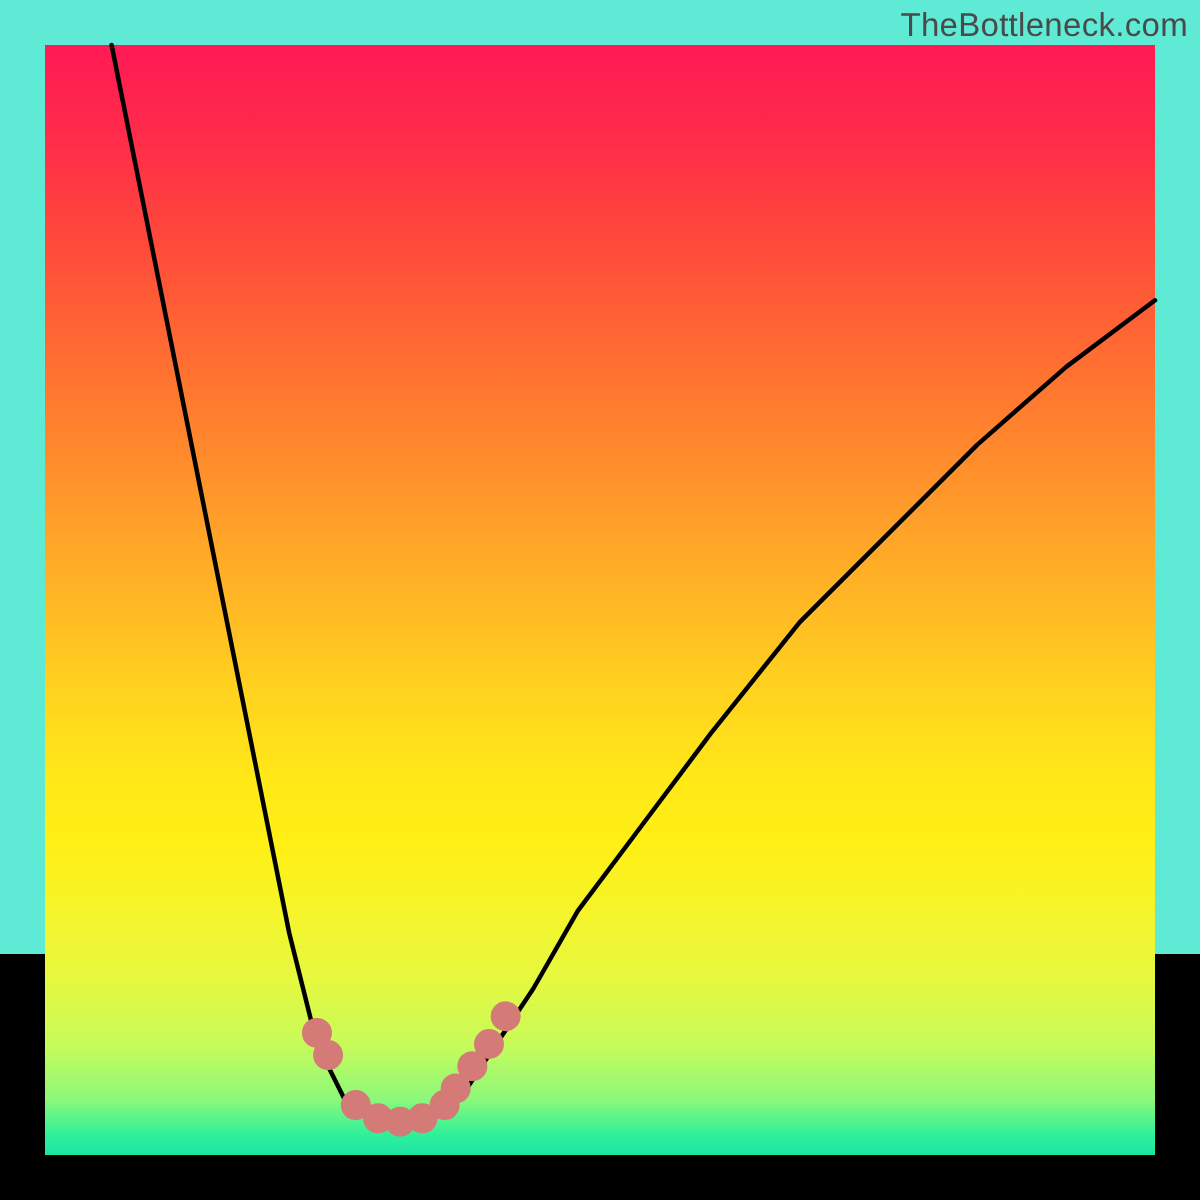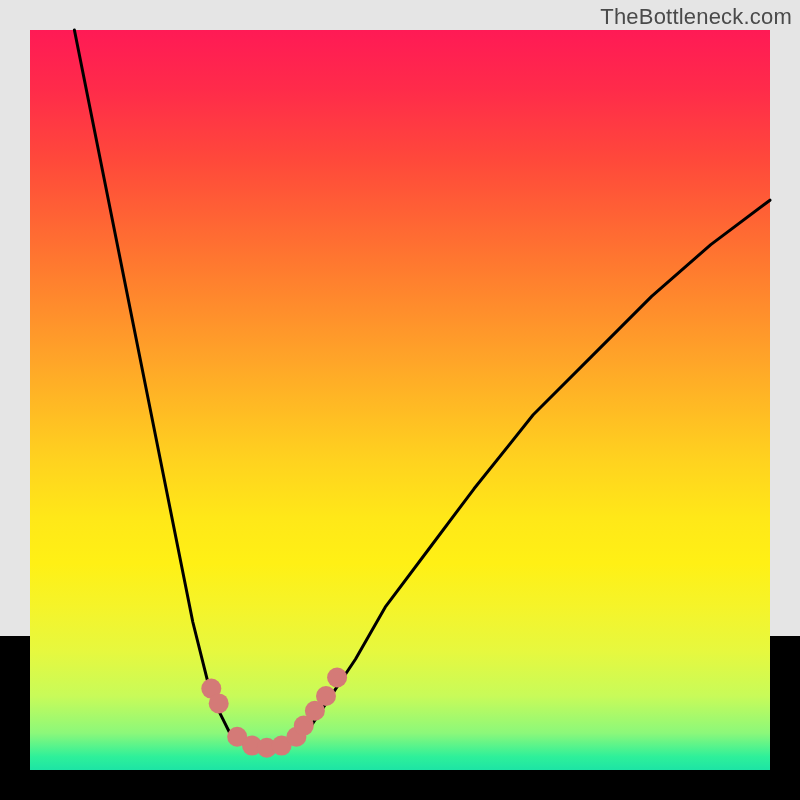--- a/index.html
+++ b/index.html
@@ -3,21 +3,21 @@
 <meta charset="utf-8">
 <style>
   * { margin: 0; padding: 0; box-sizing: border-box; }
   html, body { width: 800px; height: 800px; overflow: hidden; }
   body { background: #000; position: relative; font-family: Arial, Helvetica, sans-serif; }
 
   .frame {
     position: absolute;
     top: 0; left: 0;
     width: 800px; height: 636px;
-    background: #e5e5e5;
+    background: #5eead4;
   }
 
   .plot-area {
     position: absolute;
     left: 30px;
     top: 30px;
     width: 740px;
     height: 740px;
     
     background: linear-gradient(

